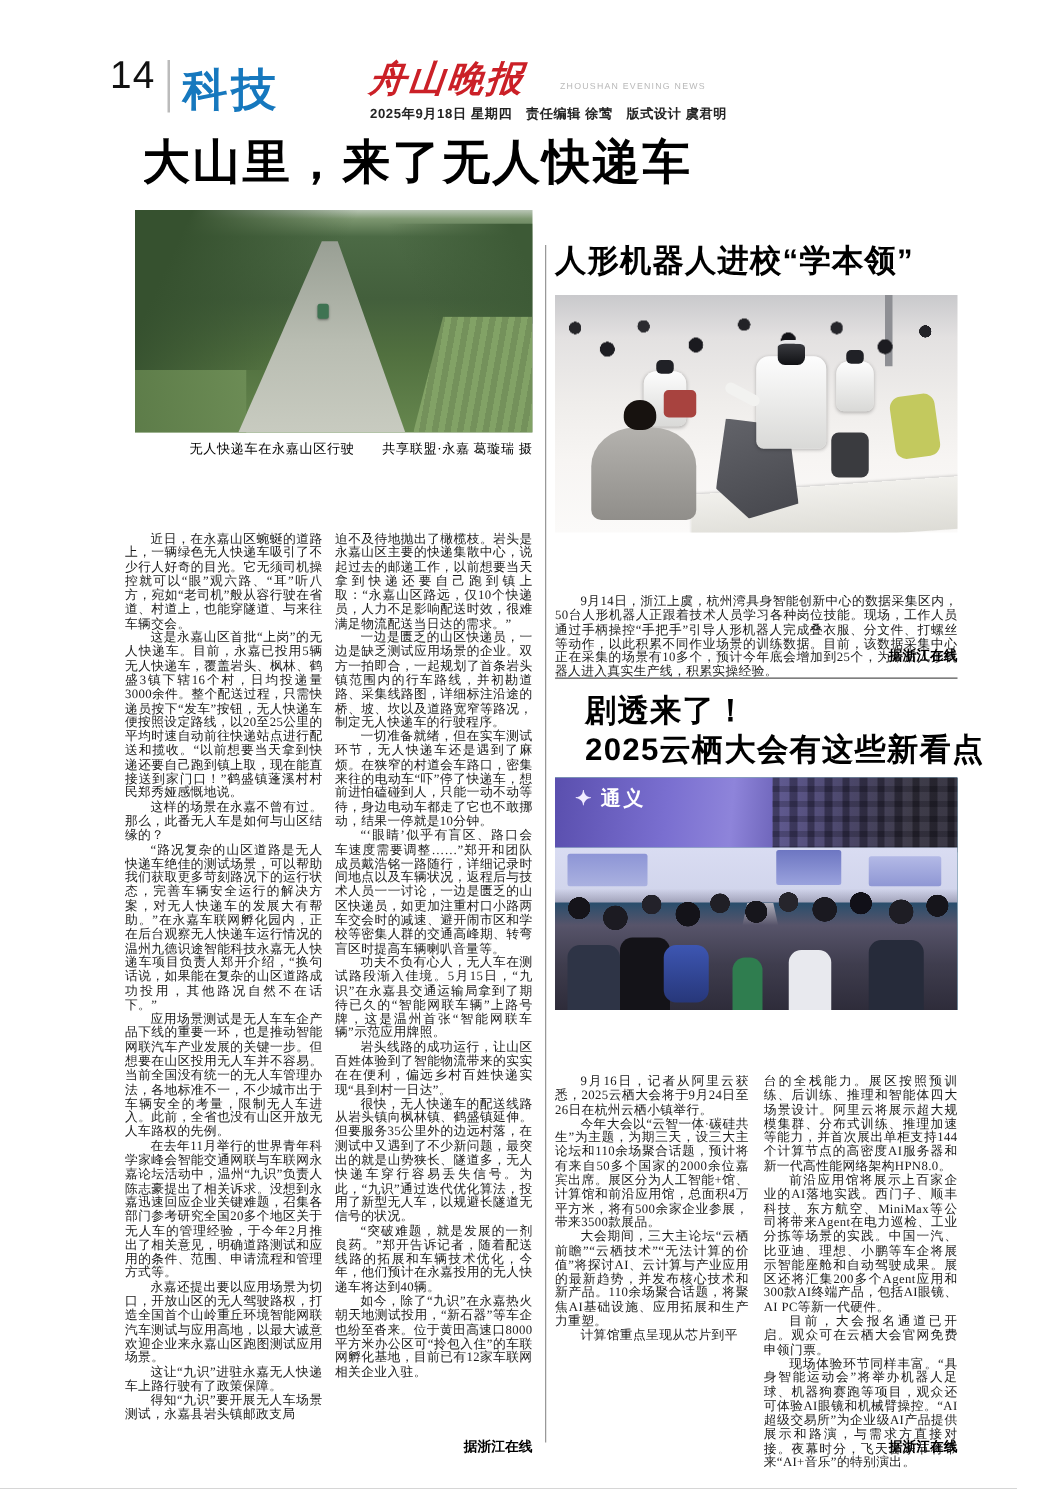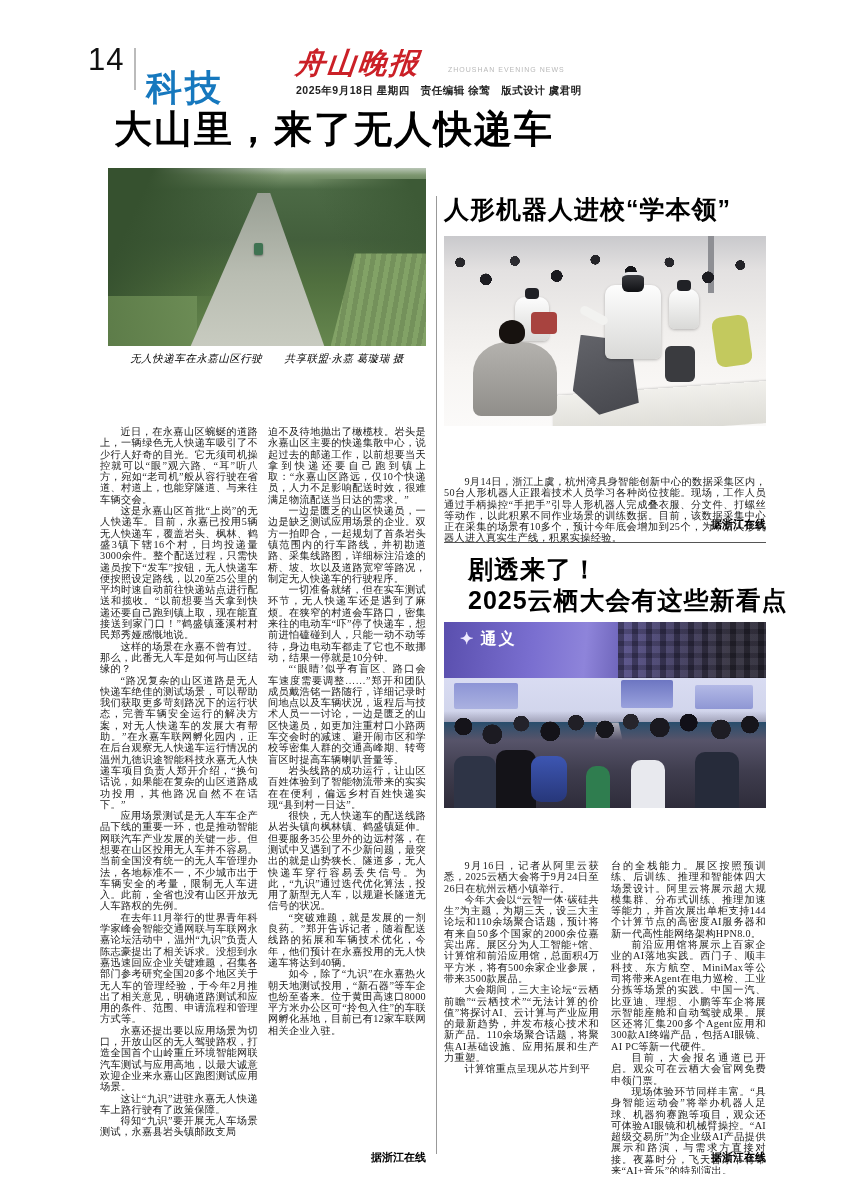--- a/index.html
+++ b/index.html
@@ -17,21 +17,21 @@
 
   
   .lead-headline{font-family:"Liberation Sans",sans-serif;font-size:38px;font-weight:900;color:#000;letter-spacing:2px;}
   .sub-headline{font-family:"Liberation Sans",sans-serif;font-size:25px;font-weight:900;color:#000;letter-spacing:1px;line-height:31px;}
 
   
   .col{font-size:10.2px;line-height:11.3px;letter-spacing:.3px;text-align:justify;overflow:hidden;margin-top:44px;}
   .para{margin:0;text-indent:2em;}
   .para.cont{text-indent:0;}
   .source{font-family:"Liberation Sans",sans-serif;font-size:11px;font-weight:bold;text-align:right;color:#000;margin-top:16px;}
-  .caption{font-size:10.5px;color:#000;text-align:center;letter-spacing:.5px;font-style:italic;}
+  .caption{font-size:10.5px;color:#000;text-align:right;letter-spacing:.5px;}
   .vrule{width:1px;background:#999;}
   .hrule{height:1px;background:#555;}
 
   
   .photo{overflow:hidden;}
   .photo1{background:linear-gradient(180deg,#b9c6b6 0%,#7d9770 4%,#4c6a45 12%,#435f3c 40%,#51703f 65%,#5d7d48 85%,#66874e 100%);}
   .p1-ridge{left:0;top:0;width:62%;height:72%;background:linear-gradient(115deg,#36512f 18%,rgba(54,81,47,0) 70%);}
   .p1-ridge2{right:0;top:6%;width:45%;height:45%;background:linear-gradient(245deg,#3d5a36 10%,rgba(61,90,54,0) 65%);}
   .p1-road{left:0;top:0;width:100%;height:100%;clip-path:polygon(47% 14%,51% 14%,68% 100%,26% 100%);
            background:linear-gradient(180deg,#8f968b 0%,#b9bdb2 60%,#c8cbc0 100%);}
@@ -95,21 +95,21 @@
   .p3-torso{position:absolute;bottom:0;border-radius:10px 10px 0 0;}
   .p3-backpack{left:27%;bottom:3%;width:36px;height:46px;background:linear-gradient(#3d56b2,#27377a);border-radius:10px;}
 </style>
 </head>
 <body>
 
 <div class="page">
 
   <div class="abs page-num" style="left:88px;top:42px;">14</div>
   <div class="abs hdr-rule" style="left:134px;top:48px;height:42px;"></div>
-  <div class="abs section-title" style="left:146px;top:64px;">科技</div>
+  <div class="abs section-title" style="left:146px;top:48px;">科技</div>
   <div class="abs masthead" style="left:296px;top:44px;">舟山晚报</div>
   <div class="abs masthead-en" style="left:448px;top:66px;">ZHOUSHAN EVENING NEWS</div>
   <div class="abs dateline" style="left:296px;top:84px;">2025年9月18日 星期四　责任编辑 徐莺　版式设计 虞君明</div>
 
   <div class="abs lead-headline" style="left:114px;top:104px;">大山里，来了无人快递车</div>
 
   <div class="abs photo photo1" style="left:108px;top:168px;width:318px;height:178px;">
     <div class="abs p1-ridge"></div>
     <div class="abs p1-ridge2"></div>
     <div class="abs p1-field"></div>
@@ -135,20 +135,21 @@
       <p class="para">永嘉还提出要以应用场景为切口，开放山区的无人驾驶路权，打造全国首个山岭重丘环境智能网联汽车测试与应用高地，以最大诚意欢迎企业来永嘉山区跑图测试应用场景。</p>
       <p class="para">这让“九识”进驻永嘉无人快递车上路行驶有了政策保障。</p>
       <p class="para">得知“九识”要开展无人车场景测试，永嘉县岩头镇邮政支局</p>
     </div>
   <div class="abs col" style="left:268px;top:382px;width:158px;height:748px;">
 
   <p class="para cont">迫不及待地抛出了橄榄枝。岩头是永嘉山区主要的快递集散中心，说起过去的邮递工作，以前想要当天拿到快递还要自己跑到镇上取：“永嘉山区路远，仅10个快递员，人力不足影响配送时效，很难满足物流配送当日达的需求。”</p>
       <p class="para">一边是匮乏的山区快递员，一边是缺乏测试应用场景的企业。双方一拍即合，一起规划了首条岩头镇范围内的行车路线，并初勘道路、采集线路图，详细标注沿途的桥、坡、坎以及道路宽窄等路况，制定无人快递车的行驶程序。</p>
       <p class="para">一切准备就绪，但在实车测试环节，无人快递车还是遇到了麻烦。在狭窄的村道会车路口，密集来往的电动车“吓”停了快递车，想前进怕磕碰到人，只能一动不动等待，身边电动车都走了它也不敢挪动，结果一停就是10分钟。</p>
       <p class="para">“‘眼睛’似乎有盲区、路口会车速度需要调整……”郑开和团队成员戴浩铭一路随行，详细记录时间地点以及车辆状况，返程后与技术人员一一讨论，一边是匮乏的山区快递员，如更加注重村口小路两车交会时的减速、避开闹市区和学校等密集人群的交通高峰期、转弯盲区时提高车辆喇叭音量等。</p>
+      <p class="para">功夫不负有心人，无人车在测试路段渐入佳境。5月15日，“九识”在永嘉县交通运输局拿到了期待已久的“智能网联车辆”上路号牌，这是温州首张“智能网联车辆”示范应用牌照。</p>
       <p class="para">岩头线路的成功运行，让山区百姓体验到了智能物流带来的实实在在便利，偏远乡村百姓快递实现“县到村一日达”。</p>
       <p class="para">很快，无人快递车的配送线路从岩头镇向枫林镇、鹤盛镇延伸。但要服务35公里外的边远村落，在测试中又遇到了不少新问题，最突出的就是山势狭长、隧道多，无人快递车穿行容易丢失信号。为此，“九识”通过迭代优化算法，投用了新型无人车，以规避长隧道无信号的状况。</p>
       <p class="para">“突破难题，就是发展的一剂良药。”郑开告诉记者，随着配送线路的拓展和车辆技术优化，今年，他们预计在永嘉投用的无人快递车将达到40辆。</p>
       <p class="para">如今，除了“九识”在永嘉热火朝天地测试投用，“新石器”等车企也纷至沓来。位于黄田高速口8000平方米办公区可“拎包入住”的车联网孵化基地，目前已有12家车联网相关企业入驻。</p>
     </div>
   <div class="abs source" style="left:268px;top:1134px;width:158px;">据浙江在线</div>
 
   <div class="abs vrule" style="left:436px;top:196px;height:958px;"></div>
 
   <div class="abs sub-headline" style="left:444px;top:194px;">人形机器人进校“学本领”</div>

